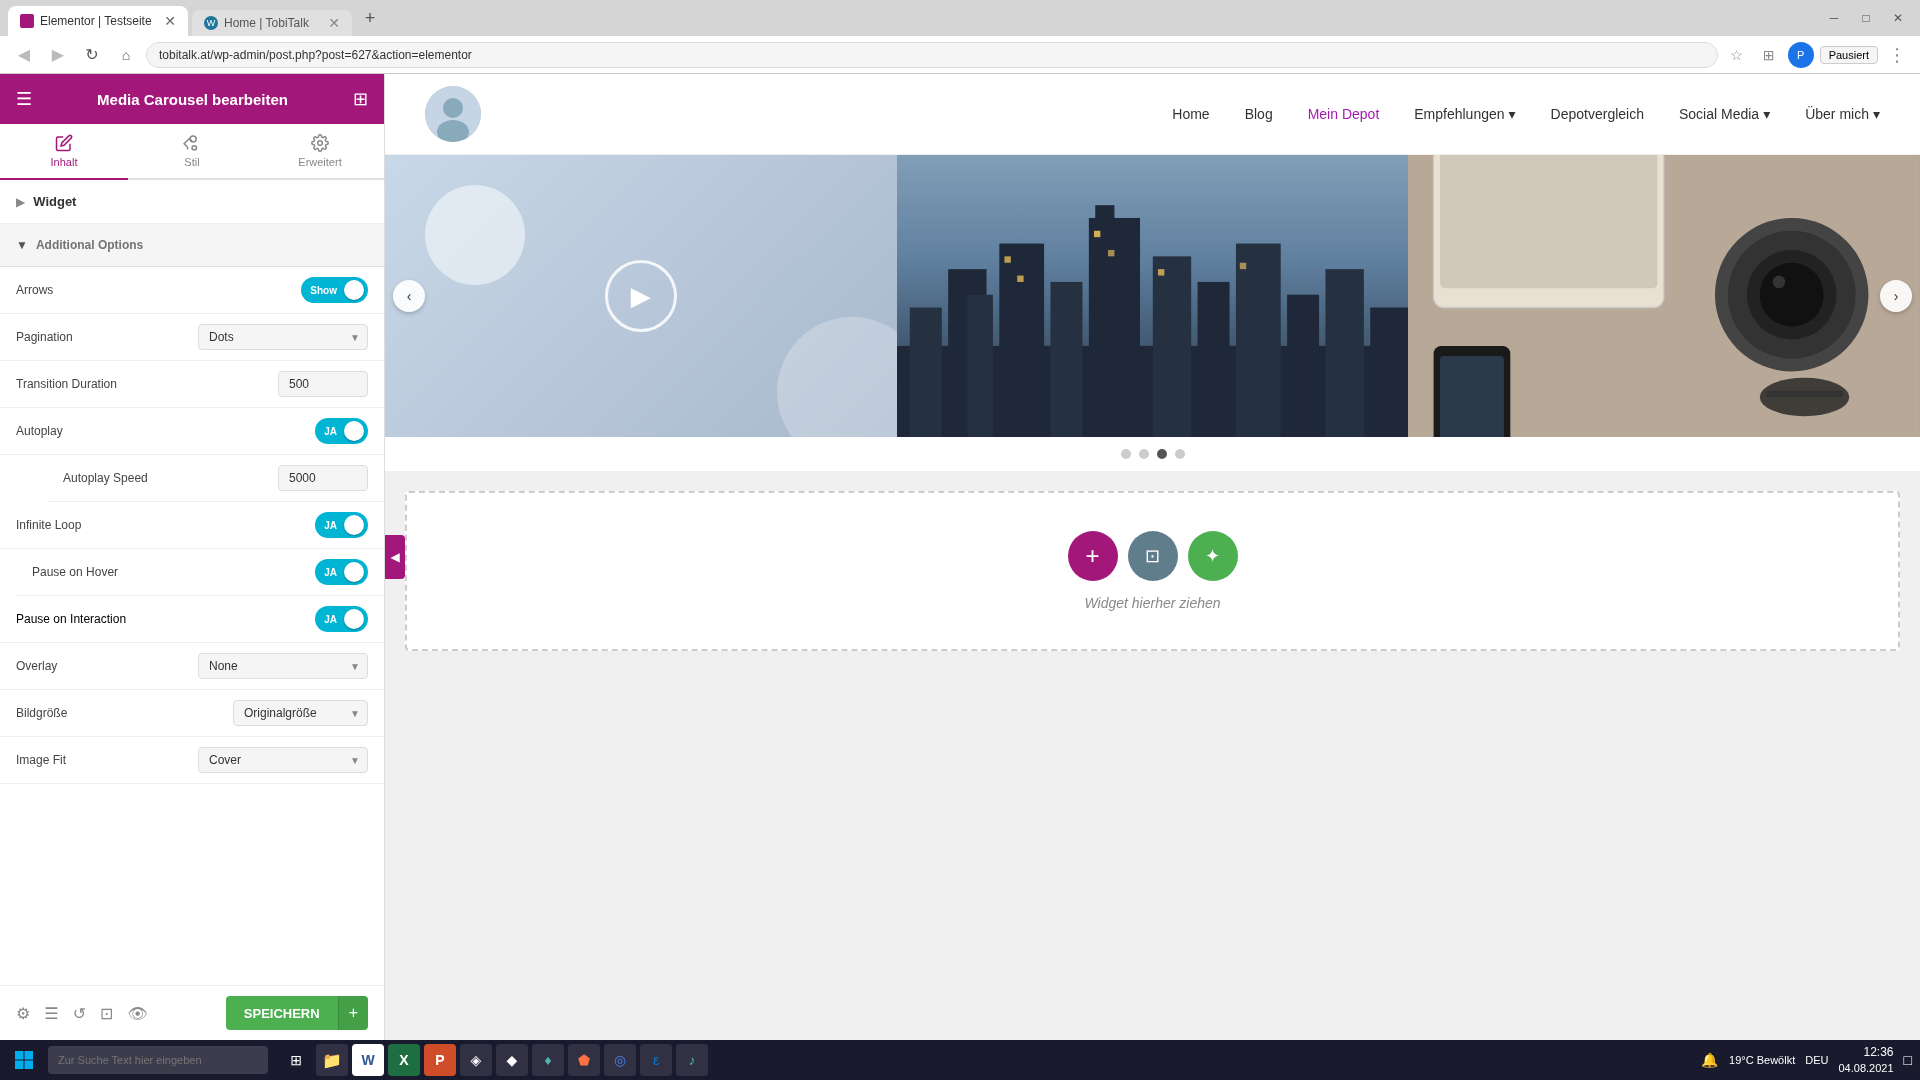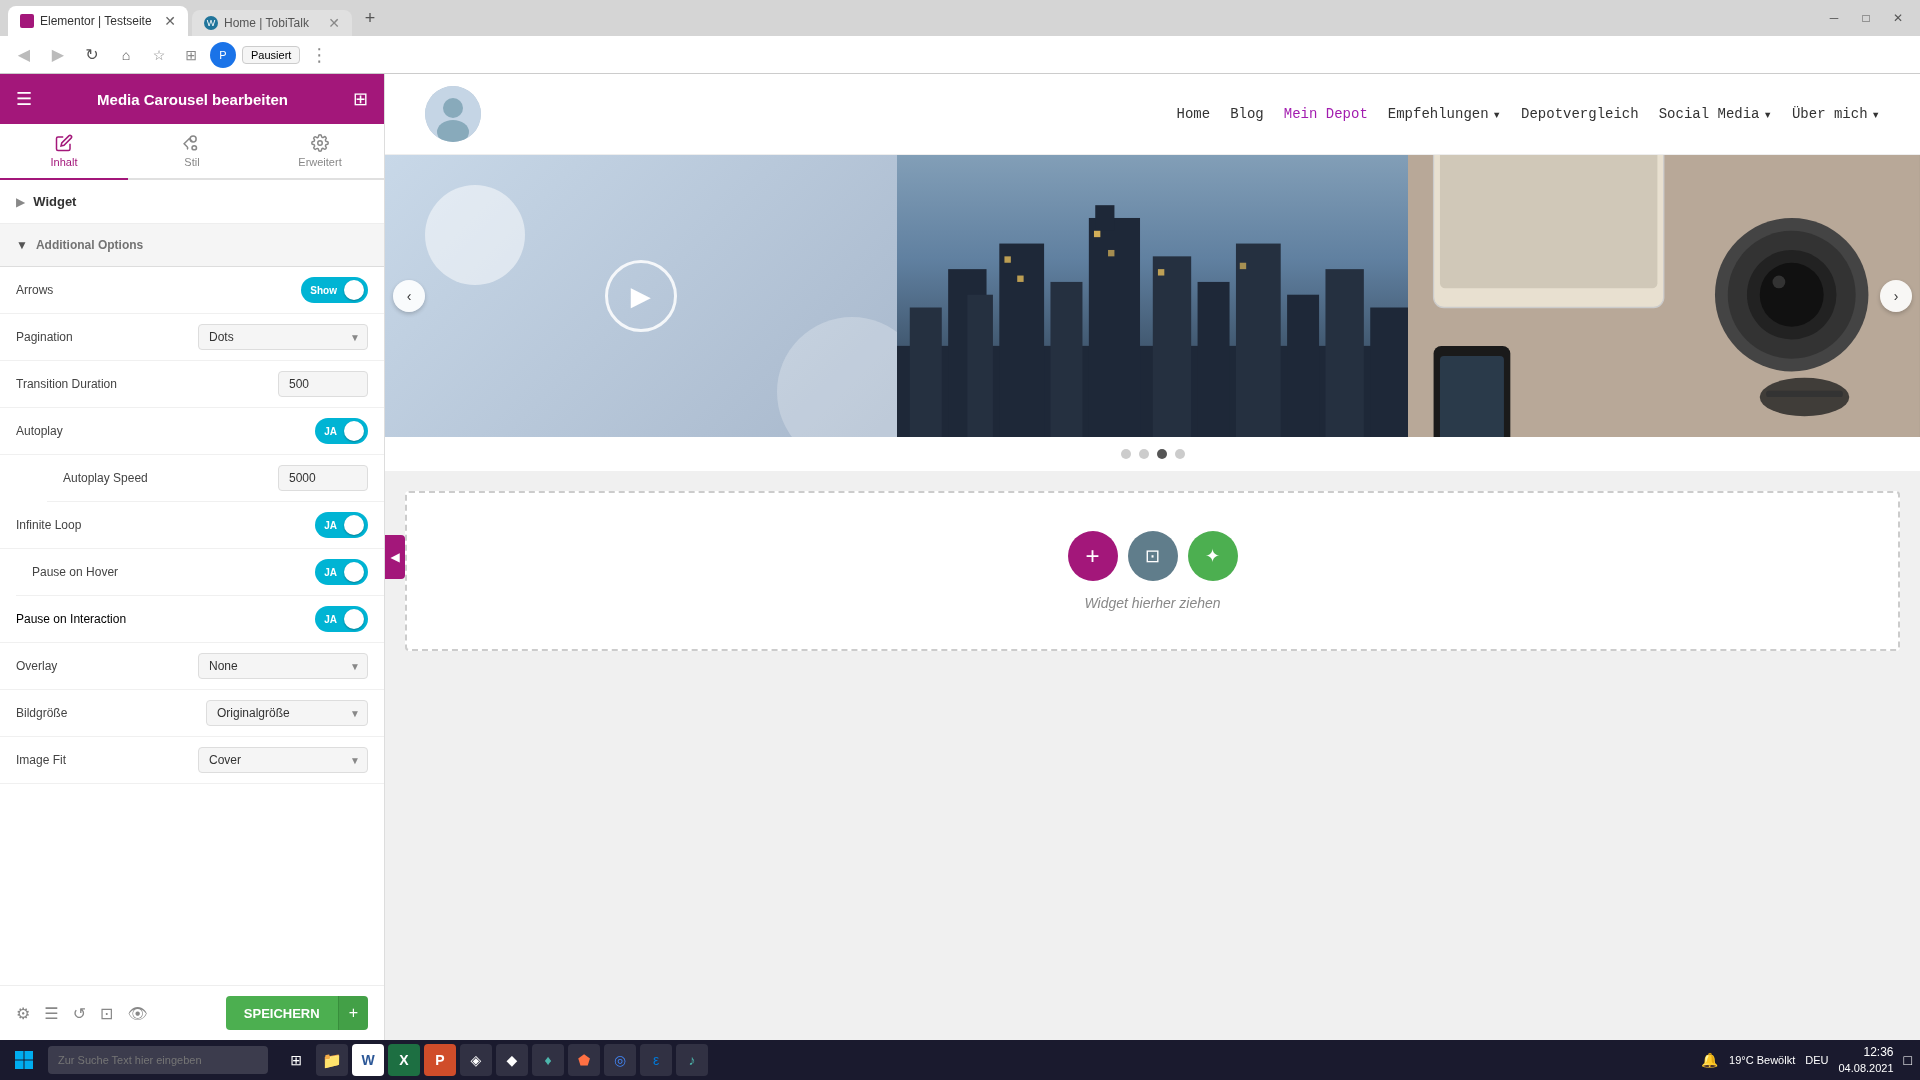--- a/index.html
+++ b/index.html
@@ -31,20 +31,23 @@
     <div style="width:28px;height:28px;display:flex;align-items:center;justify-content:center;cursor:pointer;font-size:12px;color:#555;">─</div>
     <div style="width:28px;height:28px;display:flex;align-items:center;justify-content:center;cursor:pointer;font-size:12px;color:#555;">□</div>
     <div style="width:28px;height:28px;display:flex;align-items:center;justify-content:center;cursor:pointer;font-size:12px;color:#555;">✕</div>
   </div>
 
   <div style="display:flex;align-items:center;background:#fff;height:38px;padding:0 10px;gap:6px;border-bottom:1px solid #ccc;">
     <div style="width:28px;height:28px;display:flex;align-items:center;justify-content:center;color:#bbb;font-size:16px;cursor:not-allowed;border-radius:50%;">◀</div>
     <div style="width:28px;height:28px;display:flex;align-items:center;justify-content:center;color:#bbb;font-size:16px;cursor:not-allowed;border-radius:50%;">▶</div>
     <div style="width:28px;height:28px;display:flex;align-items:center;justify-content:center;color:#555;font-size:16px;cursor:pointer;border-radius:50%;">↻</div>
     <div style="width:28px;height:28px;display:flex;align-items:center;justify-content:center;color:#555;font-size:14px;cursor:pointer;border-radius:50%;">⌂</div>
+    <div style="flex:1;background:#f5f5f5;border:1px solid #ddd;border-radius:20px;height:26px;padding:0 12px;font-size:12px;color:#333;display:flex;align-items:center;">
+      <span>tobitalk.at/wp-admin/post.php?post=627&amp;action=elementor</span>
+    </div>
     <div style="width:26px;height:26px;display:flex;align-items:center;justify-content:center;color:#888;font-size:14px;cursor:pointer;">☆</div>
     <div style="width:26px;height:26px;display:flex;align-items:center;justify-content:center;color:#888;font-size:14px;cursor:pointer;">⊞</div>
     <div style="background:#1a73e8;color:white;border-radius:50%;width:26px;height:26px;display:flex;align-items:center;justify-content:center;font-size:11px;cursor:pointer;">P</div>
     <div style="background:#f5f5f5;border:1px solid #ccc;border-radius:4px;padding:2px 8px;font-size:11px;cursor:pointer;">
       <span>Pausiert</span>
     </div>
     <div style="width:26px;height:26px;display:flex;align-items:center;justify-content:center;color:#888;font-size:18px;cursor:pointer;">⋮</div>
   </div>
 </div>
 
@@ -167,21 +170,21 @@
             <option>Text</option>
             <option>Icon</option>
           </select>
           <span style="position:absolute;right:8px;top:50%;transform:translateY(-50%);color:#888;pointer-events:none;font-size:10px;">▼</span>
         </div>
       </div>
 
       <div style="display:flex;align-items:center;justify-content:space-between;padding:10px 16px;border-bottom:1px solid #f0f0f0;">
         <span style="color:#444;font-size:12px;">Bildgröße</span>
         <div style="position:relative;">
-          <select style="appearance:none;background:#f5f5f5;border:1px solid #ddd;border-radius:4px;padding:5px 28px 5px 10px;font-size:12px;color:#333;width:162px;cursor:pointer;">
+          <select style="appearance:none;background:#f5f5f5;border:1px solid #ddd;border-radius:4px;padding:5px 28px 5px 10px;font-size:12px;color:#333;width:135px;cursor:pointer;">
             <option>Originalgröße</option>
             <option>Thumbnail</option>
             <option>Medium</option>
             <option>Large</option>
             <option>Full</option>
           </select>
           <span style="position:absolute;right:8px;top:50%;transform:translateY(-50%);color:#888;pointer-events:none;font-size:10px;">▼</span>
         </div>
       </div>
 
@@ -224,21 +227,21 @@
 
       <div style="display:flex;align-items:center;justify-content:space-between;padding:12px 40px;border-bottom:1px solid #eee;">
         <div style="width:56px;height:56px;border-radius:50%;background:#b8c8d8;overflow:hidden;display:flex;align-items:center;justify-content:center;">
 
           <svg width="56" height="56" viewBox="0 0 56 56">
             <circle cx="28" cy="28" r="28" fill="#c5d5e5"></circle>
             <circle cx="28" cy="22" r="10" fill="#8ab"></circle>
             <ellipse cx="28" cy="46" rx="16" ry="12" fill="#8ab"></ellipse>
           </svg>
         </div>
-        <nav style="display:flex;align-items:center;gap:20px;font-family:Liberation Mono, monospace;">
+        <nav style="display:flex;align-items:center;gap:35px;">
           <a style="text-decoration:none;color:#333;font-size:14px;">Home</a>
           <a style="text-decoration:none;color:#333;font-size:14px;">Blog</a>
           <a style="text-decoration:none;color:#a21caf;font-size:14px;">Mein Depot</a>
           <div style="display:flex;align-items:center;gap:4px;color:#333;font-size:14px;cursor:pointer;">
             <span>Empfehlungen</span>
               <span>▾</span>
           </div>
           <a style="text-decoration:none;color:#333;font-size:14px;">Depotvergleich</a>
           <div style="display:flex;align-items:center;gap:4px;color:#333;font-size:14px;cursor:pointer;">
             <span>Social Media</span>

